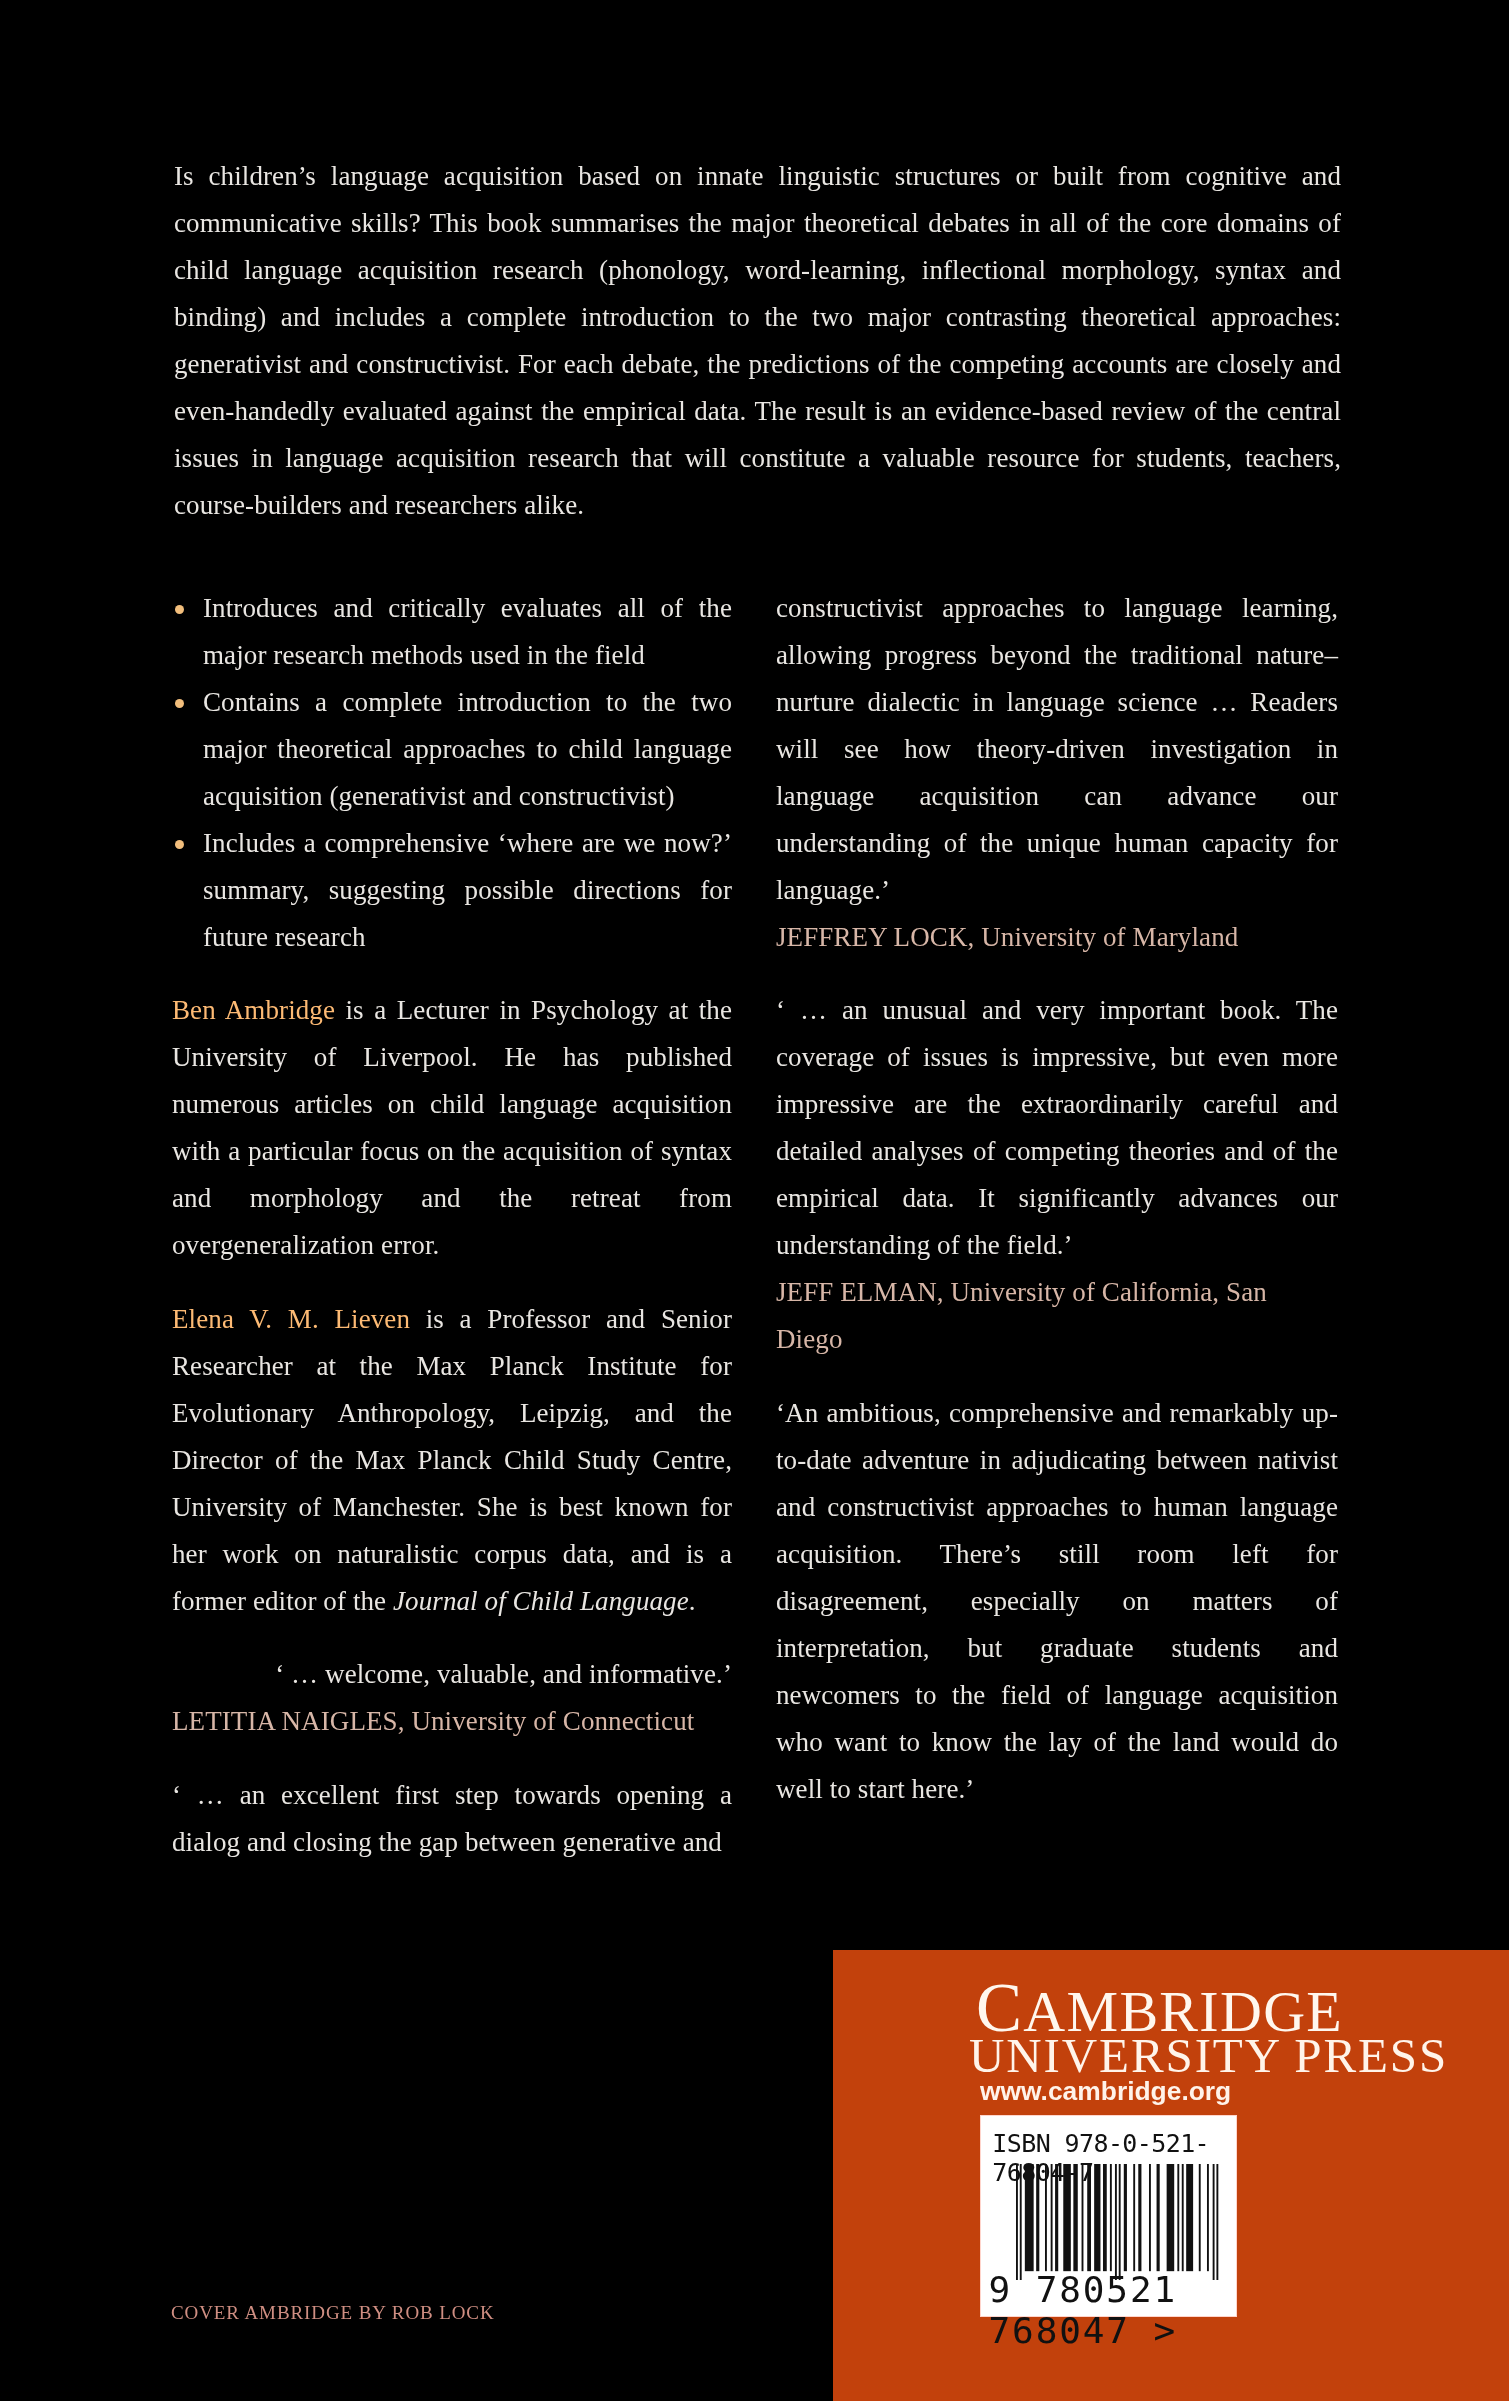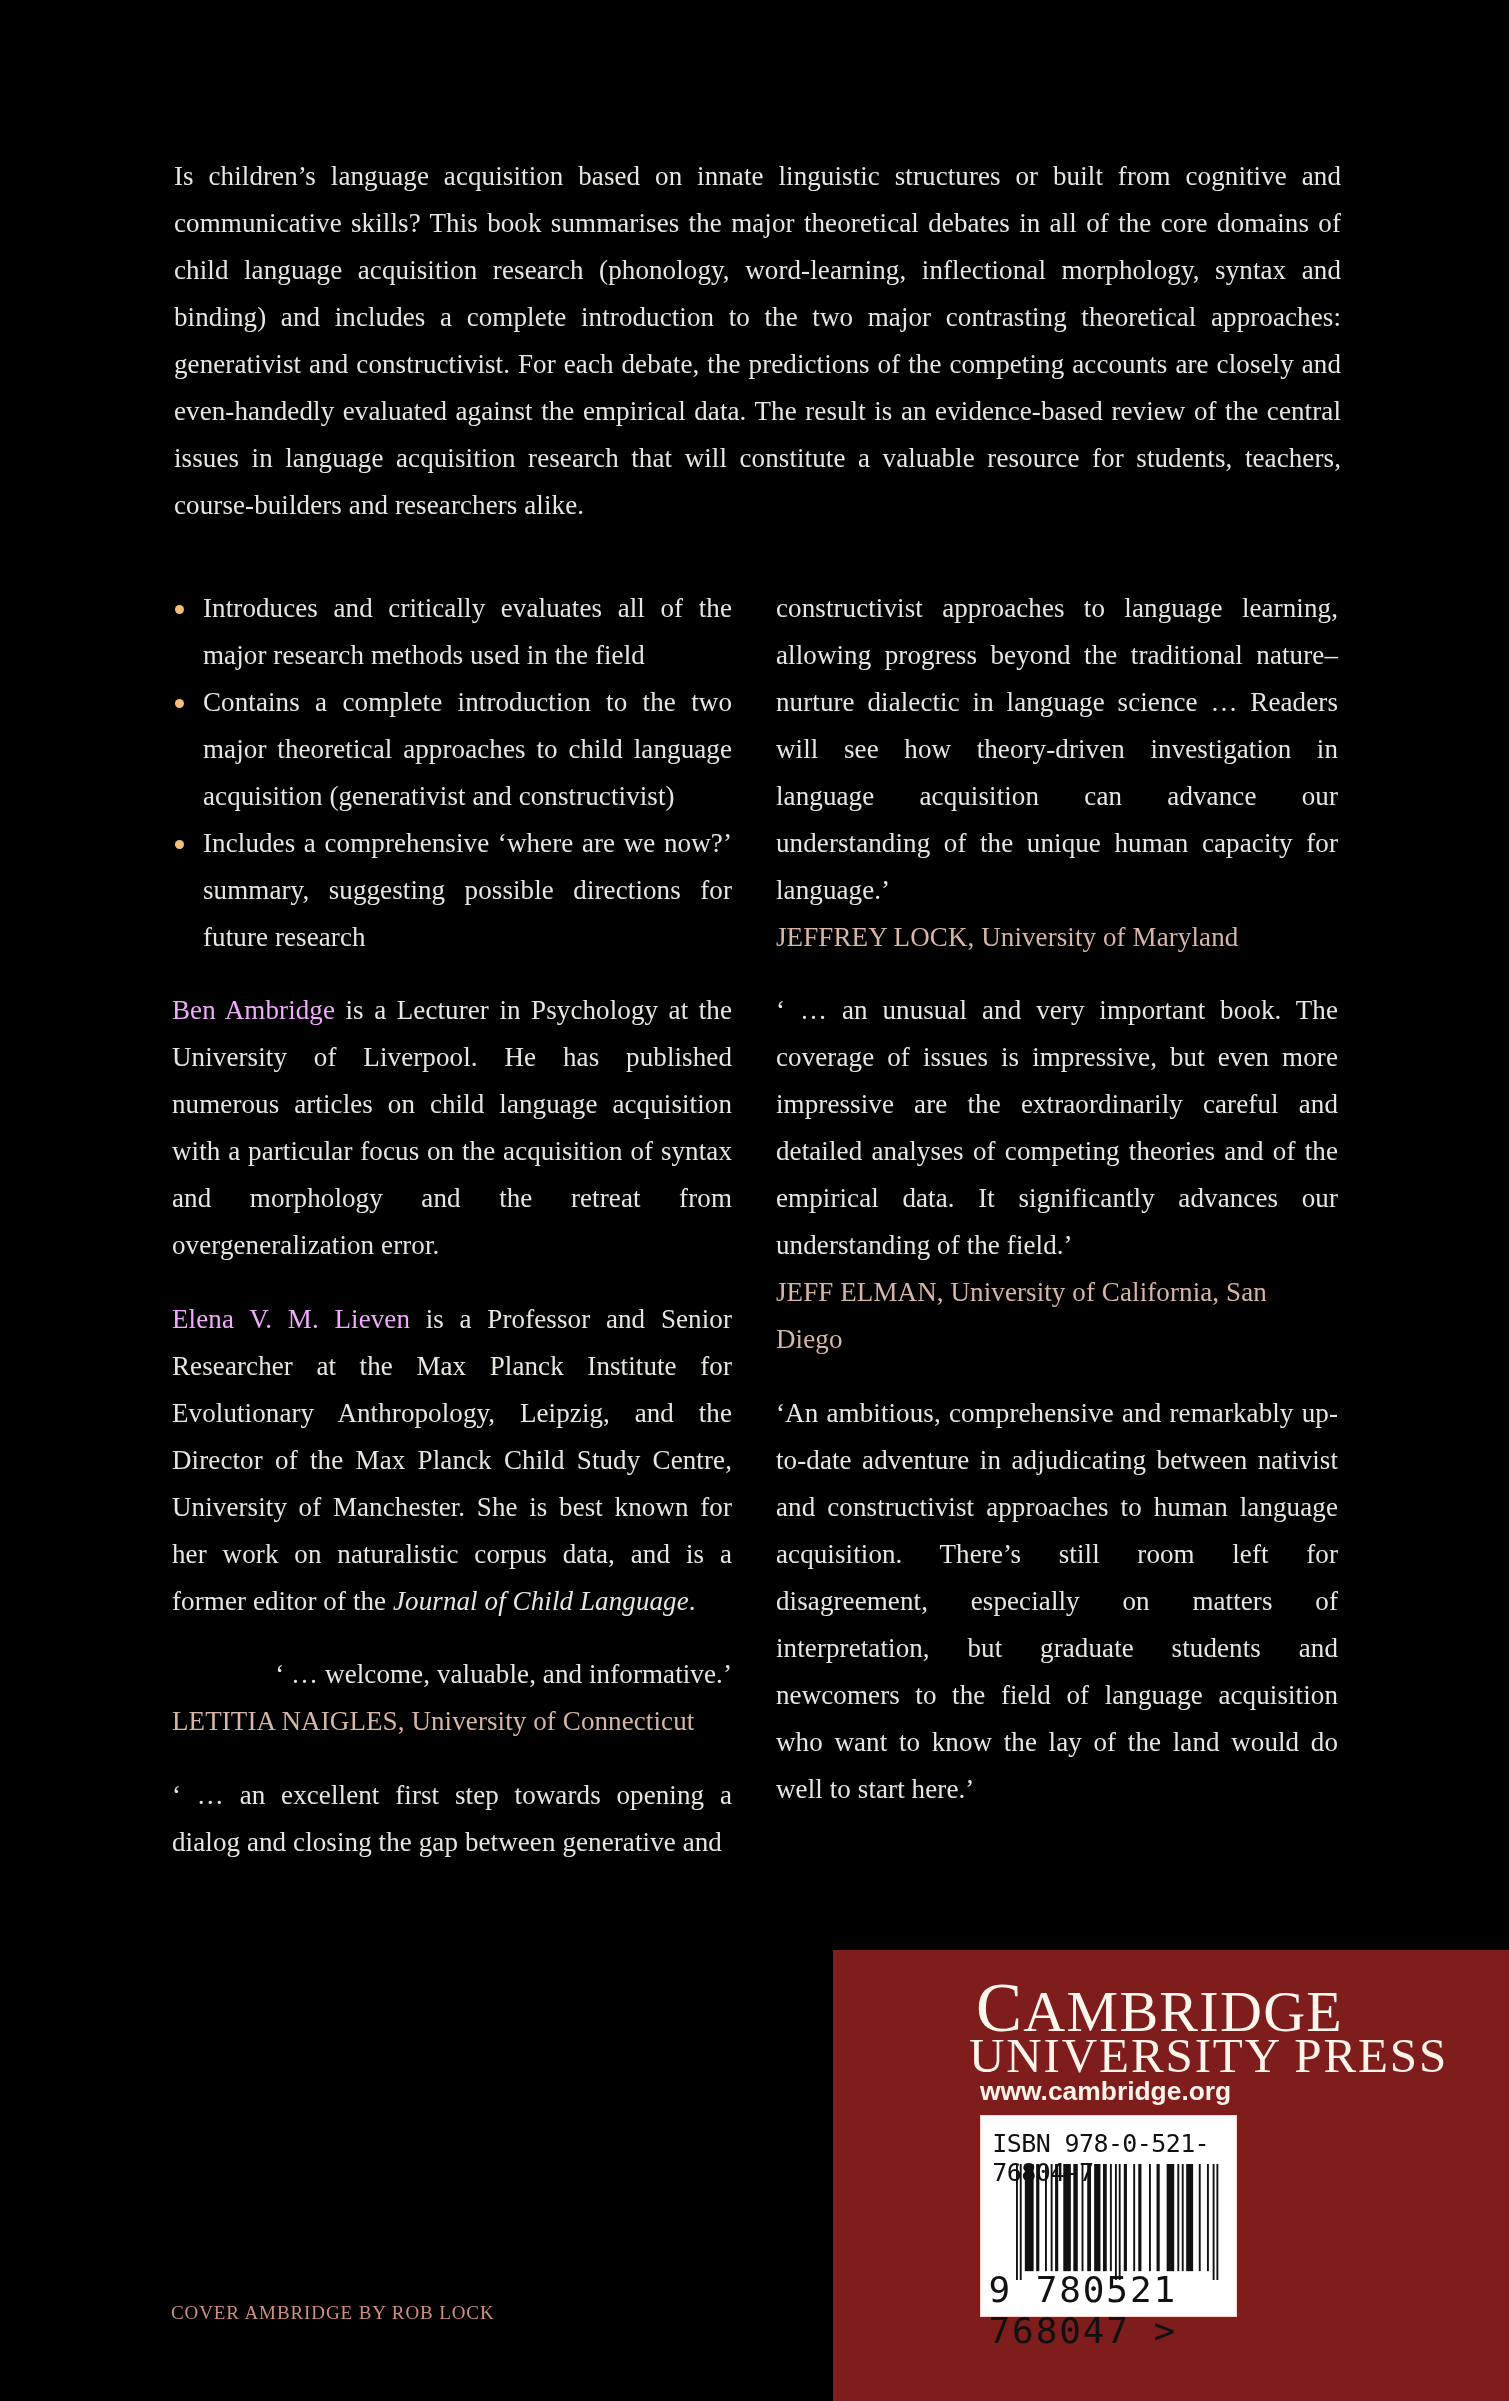--- a/index.html
+++ b/index.html
@@ -7,26 +7,26 @@
          font-family:"Liberation Serif","DejaVu Serif",serif; color:#e9e6e2; }
   .txt { font-size:27px; line-height:47px; text-align:justify; letter-spacing:0.1px; }
   .abs { position:absolute; }
   #intro { left:174px; top:153px; width:1167px; }
   #col-left { left:172px; top:585px; width:560px; }
   #col-right { left:776px; top:585px; width:562px; }
   .bullets { list-style:none; margin:0; padding:0; }
   .bullets li { position:relative; padding-left:31px; }
   .bullets li .dot { position:absolute; left:2.5px; top:19.5px; width:9.4px; height:9.4px; border-radius:50%; background:#f2be7c; }
   .para { margin:0 0 26.4px 0; }
-  .name { color:#f0abfc; }
+  .name { color:#fdba74; }
   .attr { color:#d7b6a7; text-align:left; }
   .quote { margin:0; }
   .block { margin-bottom:26.4px; }
   i { font-style:italic; }
-  #cup-box { left:833px; top:1950px; width:676px; height:452px; background:#7f1d1d; }
+  #cup-box { left:833px; top:1950px; width:676px; height:452px; background:#c2410c; }
   #cup-title { position:absolute; left:143px; top:24px; font-size:58px; letter-spacing:1.3px; color:#fff7ee; line-height:1; }
   #cup-title .big { font-size:69px; }
   #cup-sub { position:absolute; left:136px; top:81px; font-size:49px; letter-spacing:1.9px; color:#fff4ea; line-height:1; }
   #cup-url { position:absolute; left:147px; top:126px; font-family:"Liberation Sans","DejaVu Sans",sans-serif; font-weight:bold; font-size:26.4px; color:#fff3ea; }
   #isbn-box { position:absolute; left:147px; top:165px; width:255px; height:200px; background:#fff; border:1.9px solid #ffd5cc; }
   #isbn-text { position:absolute; left:11.3px; top:12.6px; font-family:"DejaVu Sans Mono","Liberation Mono",monospace; font-size:25px; color:#111; letter-spacing:-0.6px; }
   #barcode { position:absolute; left:35px; top:48px; width:208px; height:116px; }
   #barcode-num { position:absolute; left:7.5px; top:153px; font-family:"DejaVu Sans Mono","Liberation Mono",monospace; font-size:36px; color:#111; letter-spacing:1.9px; }
   #credit { left:171px; top:2302px; font-size:19px; letter-spacing:0.9px; color:#cf8e82; }
 </style>

